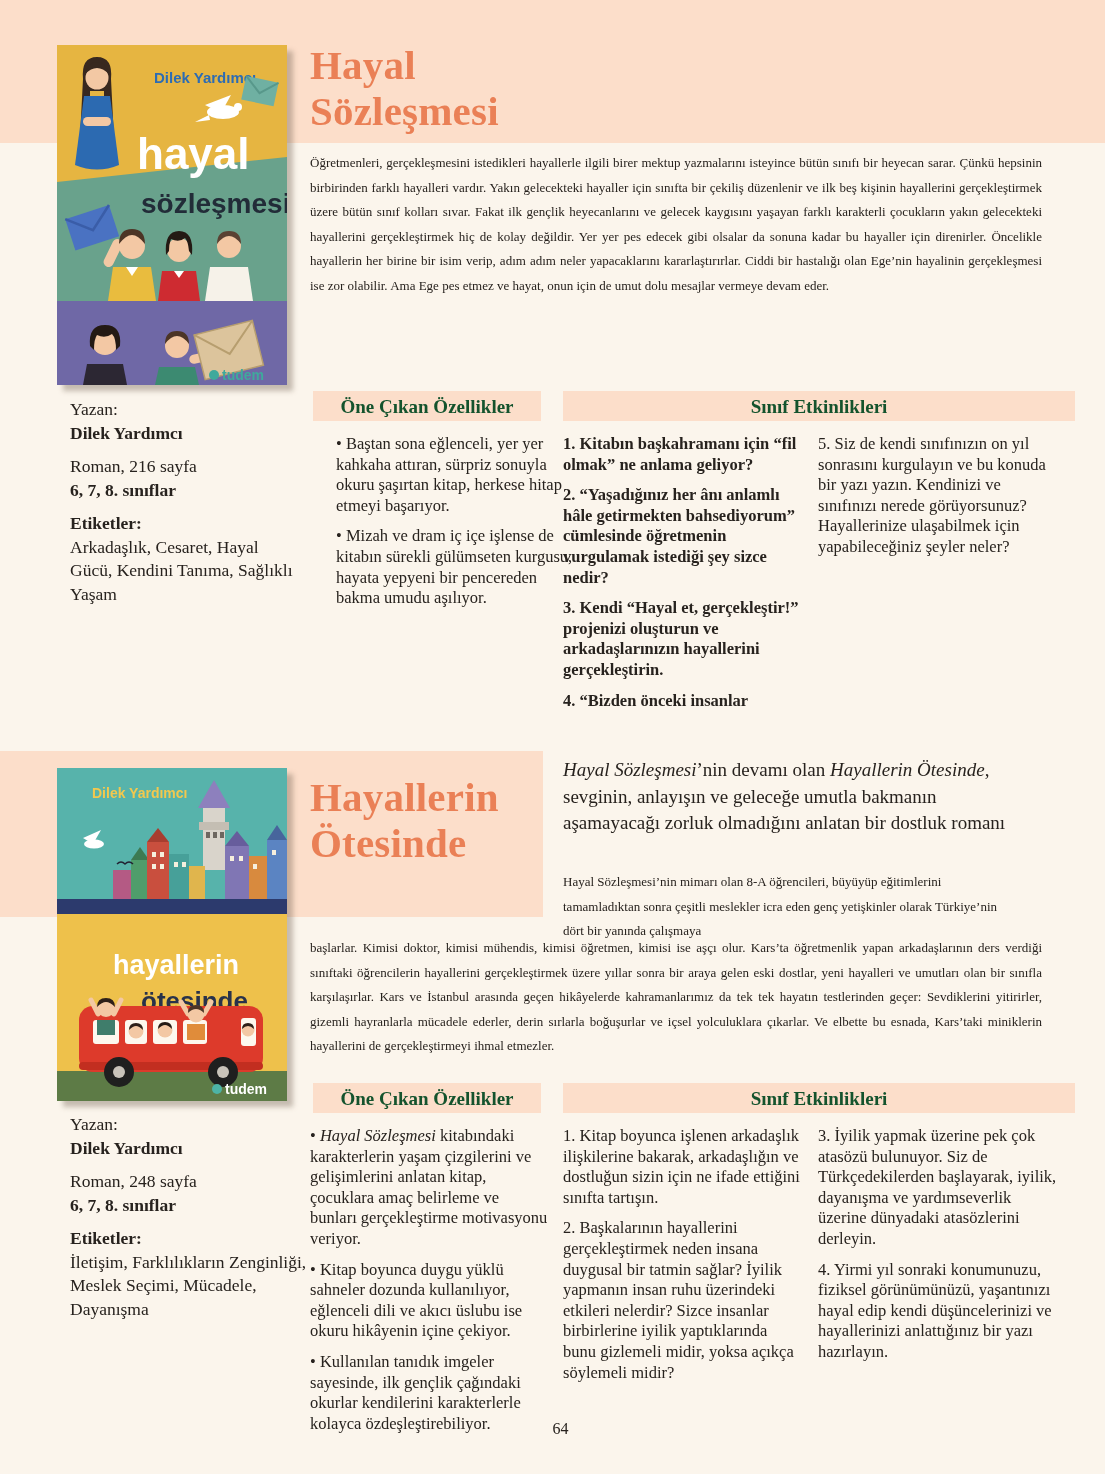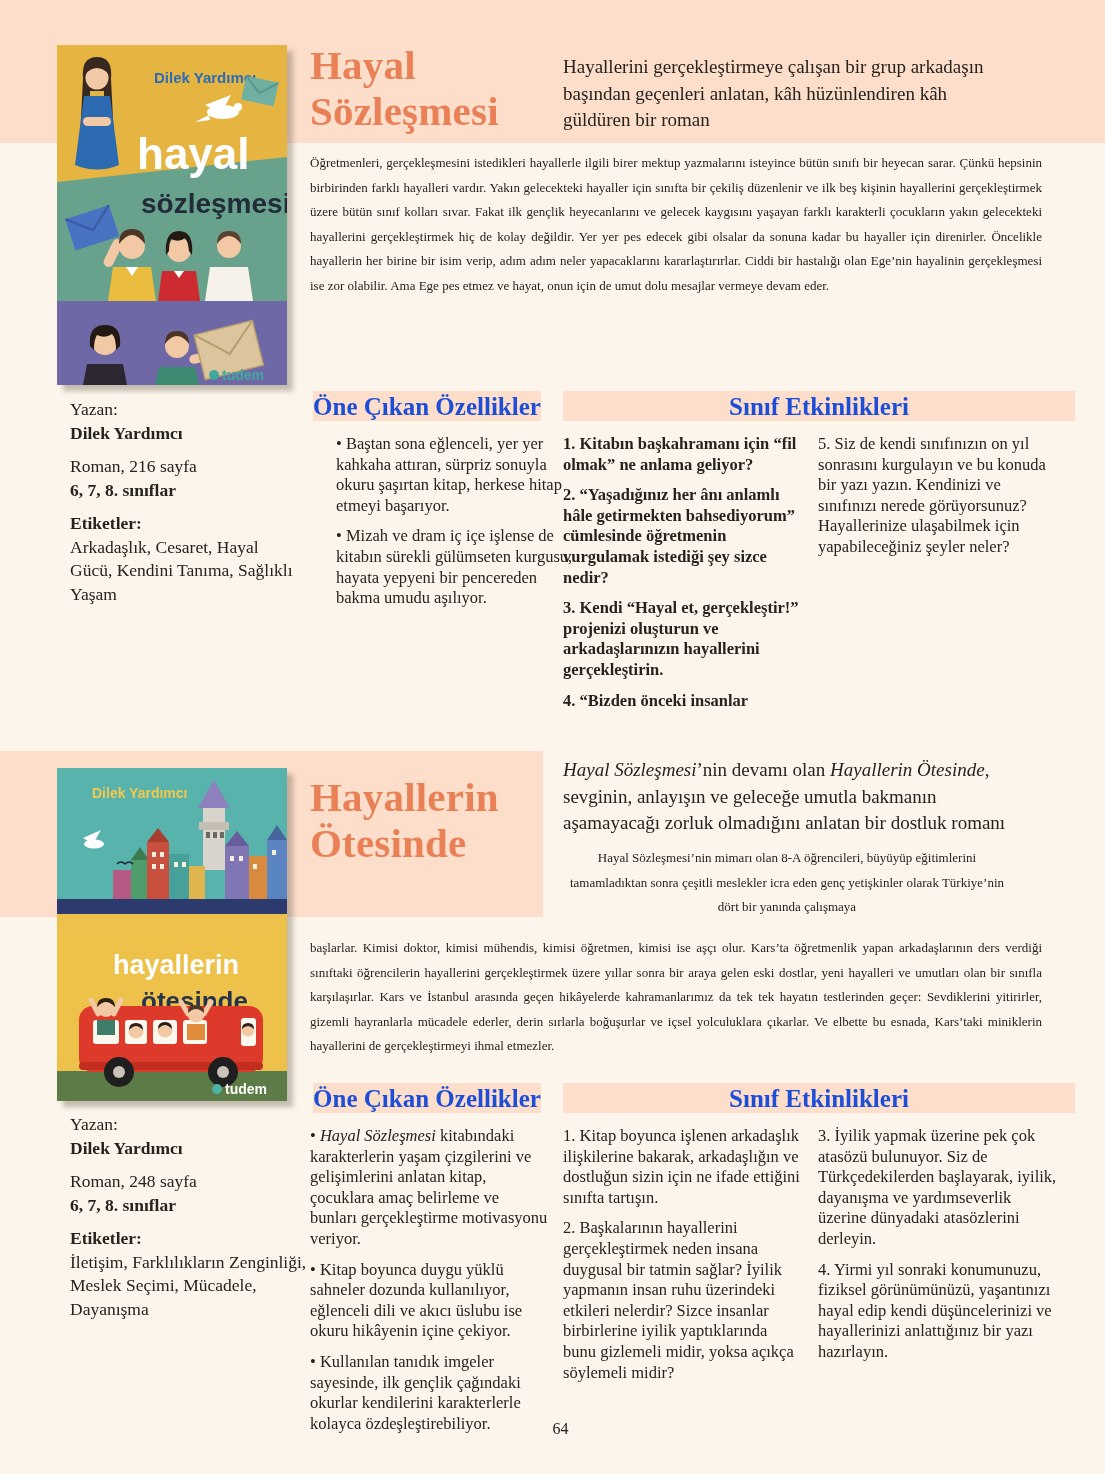--- a/index.html
+++ b/index.html
@@ -9,24 +9,24 @@
     font-family:"Liberation Serif","DejaVu Serif",serif;
   }
   .abs{position:absolute;}
   .band{background:#fcdeca;}
   .book-title{
     font-weight:bold;font-size:41px;line-height:46px;color:#ea8056;
     letter-spacing:.2px;
   }
   .tagline{font-size:19px;line-height:26.5px;}
   .body-text{font-size:13px;line-height:24.6px;text-align:justify;}
-  .body-text.noj{text-align:center;}
+  .body-text.noj{text-align:left;margin-top:24px;}
   .bar{
     background:#fcdeca;height:30px;line-height:31px;text-align:center;
-    font-weight:bold;font-size:25px;color:#1d4ed8;
+    font-weight:bold;font-size:19px;color:#14532d;
   }
   .meta{font-size:17.5px;line-height:23.5px;}
   .meta .b{font-weight:bold;}
   .meta .sp{height:10px;}
   .col{font-size:16.5px;line-height:20.6px;}
   .col p{margin:0 0 10px 0;}
   .cover{box-shadow:6px 6px 5px rgba(110,95,80,.38);display:block;}
   .pagenum{width:100%;text-align:center;font-size:16px;}
   svg text{font-family:"Liberation Sans","DejaVu Sans",sans-serif;}
 </style>
@@ -98,21 +98,20 @@
       <circle cx="157" cy="330" r="5" fill="#3fa99c"></circle>
       <text x="165" y="335" font-size="14" font-weight="bold" fill="#3fa99c">tudem</text>
     </g>
   </svg>
 
   <div class="abs book-title" style="left:310px;top:42px;">
     <div>Hayal</div>
     <div>Sözleşmesi</div>
   </div>
 
-  <div class="abs tagline" style="left:563px;top:54px;width:452px;">Hayallerini gerçekleştirmeye çalışan bir grup arkadaşın başından geçenleri anlatan, kâh hüzünlendiren kâh güldüren bir roman</div>
 
   <div class="abs body-text" style="left:310px;top:151px;width:732px;">Öğretmenleri, gerçekleşmesini istedikleri hayallerle ilgili birer mektup yazmalarını isteyince bütün sınıfı bir heyecan sarar. Çünkü hepsinin birbirinden farklı hayalleri vardır. Yakın gelecekteki hayaller için sınıfta bir çekiliş düzenlenir ve ilk beş kişinin hayallerini gerçekleştirmek üzere bütün sınıf kolları sıvar. Fakat ilk gençlik heyecanlarını ve gelecek kaygısını yaşayan farklı karakterli çocukların yakın gelecekteki hayallerini gerçekleştirmek hiç de kolay değildir. Yer yer pes edecek gibi olsalar da sonuna kadar bu hayaller için direnirler. Öncelikle hayallerin her birine bir isim verip, adım adım neler yapacaklarını kararlaştırırlar. Ciddi bir hastalığı olan Ege’nin hayalinin gerçekleşmesi ise zor olabilir. Ama Ege pes etmez ve hayat, onun için de umut dolu mesajlar vermeye devam eder.</div>
 
   <div class="abs bar" style="left:313px;top:391px;width:228px;">Öne Çıkan Özellikler</div>
   <div class="abs bar" style="left:563px;top:391px;width:512px;">Sınıf Etkinlikleri</div>
 
   <div class="abs meta" style="left:70px;top:398px;width:232px;">
     <div>Yazan:</div>
     <div class="b">Dilek Yardımcı</div>
     <div class="sp"></div>

